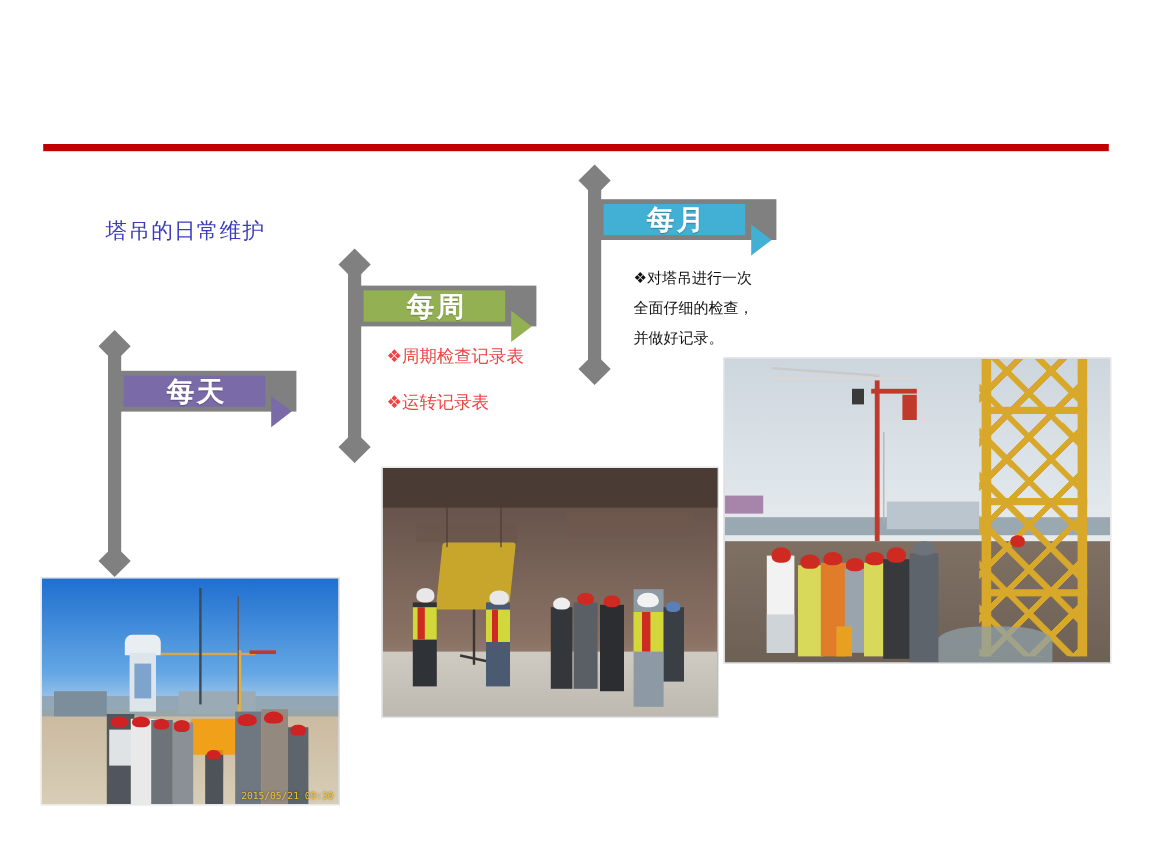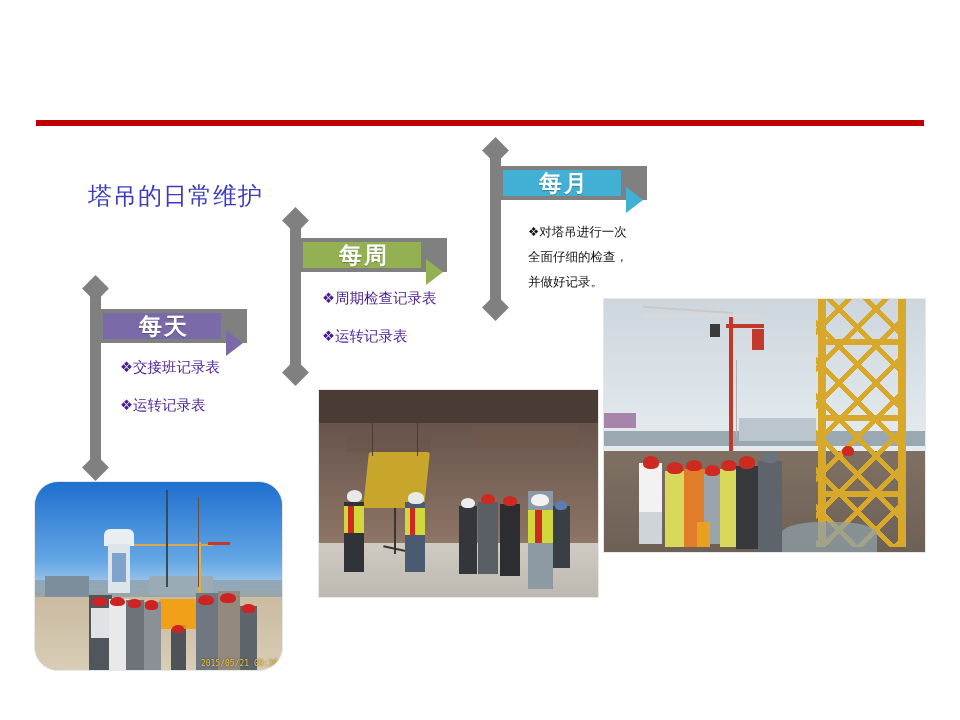--- a/index.html
+++ b/index.html
@@ -20,21 +20,21 @@
     color:#ffffff;font-size:25px;font-weight:bold;letter-spacing:2px;
     line-height:1;white-space:nowrap;
   }
   .title-rule{
     position:absolute;left:36px;top:120px;width:888px;height:6px;background:#c00000;
   }
 
   
   .subtitle{
     position:absolute;left:88px;top:180px;
-    color:#3b3bbd;font-size:24px;font-weight:normal;letter-spacing:1px;white-space:nowrap;
+    color:#3b3bbd;font-size:18px;font-weight:normal;letter-spacing:1px;white-space:nowrap;
   }
 
   
   .signpost{position:absolute;}
   .post{
     position:absolute;left:0;top:0;width:11px;background:#808080;
   }
   .cap{
     position:absolute;width:19px;height:19px;background:#808080;
     transform:rotate(45deg);left:-4px;
@@ -65,21 +65,21 @@
   }
   .flag-label{
     position:relative;z-index:5;color:#ffffff;font-size:23px;font-weight:bold;
     letter-spacing:2px;white-space:nowrap;margin-right:18px;
     text-shadow:0 1px 1px rgba(0,0,0,.25);
   }
 
   
   .bullet-list{position:absolute;}
   .bullet{
-    color:#4c1d95;font-size:14.5px;line-height:1;white-space:nowrap;margin-bottom:23px;
+    color:#ef4444;font-size:14.5px;line-height:1;white-space:nowrap;margin-bottom:23px;
   }
   .para{
     position:absolute;color:#111;font-size:12.5px;line-height:25px;white-space:nowrap;
   }
 
   
   .photo{
     position:absolute;overflow:hidden;background:#b9c3cc;
     border:1px solid #e8e8e8;
   }
@@ -115,24 +115,20 @@
       <div class="flag-inner">
         <div class="flag-body" style="background:#7a6aa8;"></div>
         <div class="flag-tip">
           <div class="flag-tip-inner" style="border-left-color:#7a6aa8;"></div>
         </div>
         <span class="flag-label">每天</span>
       </div>
     </div>
   </div>
 
-  <div class="bullet-list" style="left:120px;top:360px;">
-    <div class="bullet">❖交接班记录表</div>
-    <div class="bullet">❖运转记录表</div>
-  </div>
 
   <div class="signpost" style="left:290px;top:220px;">
     <div class="post" style="height:153px;"></div>
     <div class="cap top"></div>
     <div class="cap bottom" style="bottom:-162px;"></div>
 
     <div class="flag" style="left:9px;top:18px;width:148px;">
       <div class="flag-inner">
         <div class="flag-body" style="background:#93b152;"></div>
         <div class="flag-tip">
@@ -163,21 +159,21 @@
       </div>
     </div>
   </div>
 
   <div class="para" style="left:528px;top:219px;">
     <div>❖对塔吊进行一次</div>
     <div>全面仔细的检查，</div>
     <div>并做好记录。</div>
   </div>
 
-  <div class="photo" style="left:34px;top:481px;width:247px;height:188px;border-radius:24px;">
+  <div class="photo" style="left:34px;top:481px;width:247px;height:188px;">
     <div class="ph-sky" style="height:60%;background:linear-gradient(#1f6fd0,#64a7e4 70%,#b9d4ec);"></div>
     <div class="ph-ground" style="height:42%;background:linear-gradient(#c9b99f,#d8cdb6);"></div>
 
     <div style="position:absolute;left:0;right:0;top:52%;height:9%;background:#8fa2ae;opacity:.85;"></div>
     <div style="position:absolute;left:4%;top:50%;width:18%;height:11%;background:#7c8e9c;"></div>
     <div style="position:absolute;left:46%;top:50%;width:26%;height:10%;background:#9aabb6;"></div>
 
     <div style="position:absolute;left:28%;top:25%;width:12%;height:9%;background:#e9eef2;border-radius:6px 6px 0 0;"></div>
     <div style="position:absolute;left:29.5%;top:33%;width:9%;height:26%;background:#dde4ea;"></div>
     <div style="position:absolute;left:31%;top:38%;width:6%;height:15%;background:#2f6fb5;opacity:.55;"></div>

